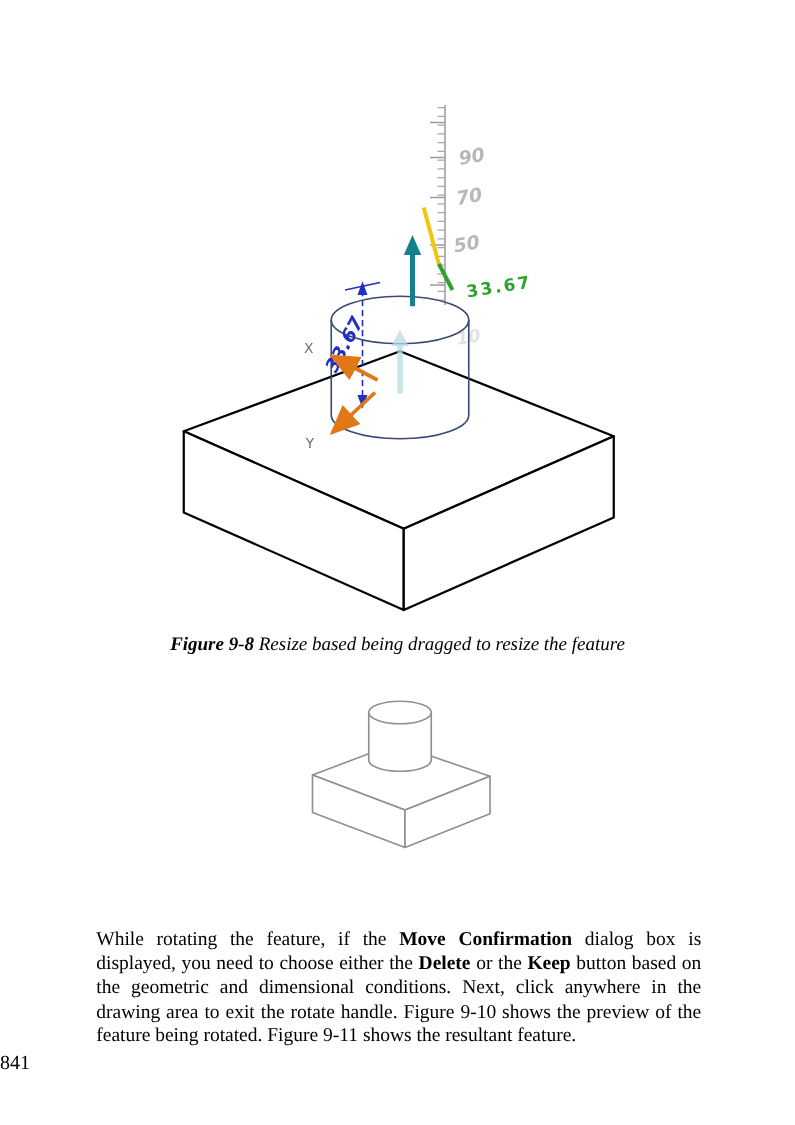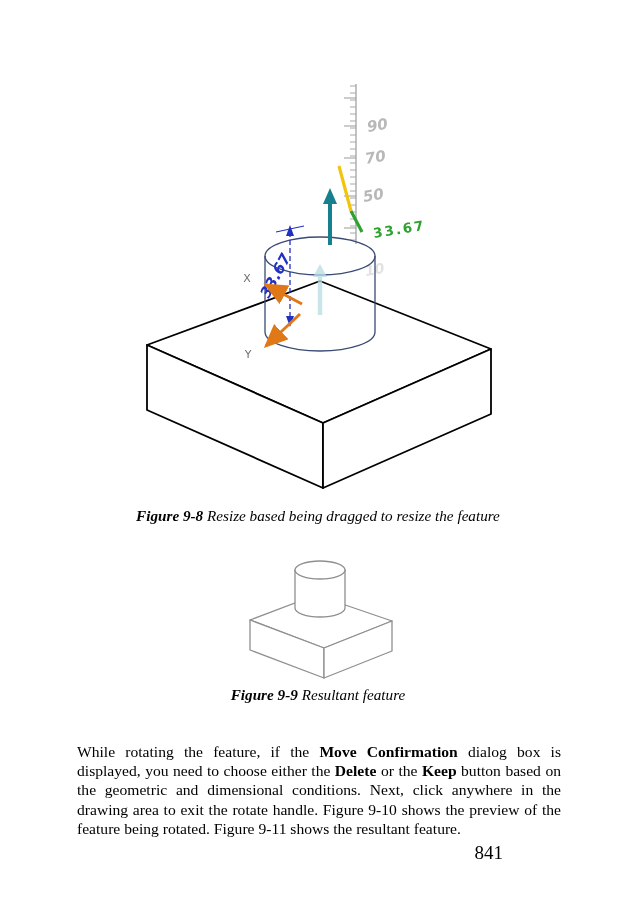--- a/index.html
+++ b/index.html
@@ -26,22 +26,22 @@
   .body-text{
     position:absolute;
     left:77px;top:726px;width:484px;
     font-size:15.6px;
     line-height:19.4px;
     text-align:justify;
   }
   .b{font-weight:bold;}
   .page-number{
     position:absolute;left:0;top:842px;width:503px;
-    text-align:right;
-    font-size:19px;
+    text-align:left;
+    font-size:16px;
   }
   svg text{user-select:none;}
   .ruler-num{
     font-family:"DejaVu Sans", sans-serif;
     font-style:italic;
     font-weight:bold;
     fill:#b8b8b8;
   }
 </style>
 </head>
@@ -121,21 +121,18 @@
         <polygon points="12,72 86,100 86,130 12,102"></polygon>
         <polygon points="86,100 154,73 154,103 86,130"></polygon>
       </g>
       <g stroke="#8f8f8f" stroke-width="1.3" fill="#ffffff">
         <path d="M57,22 L57,60 A25,9 0 0,0 107,60 L107,22 Z"></path>
         <ellipse cx="82" cy="22" rx="25" ry="9"></ellipse>
       </g>
     </svg>
   </figure>
 
-  <div class="caption cap2">
-    <span class="cap-label">Figure 9-9</span><span> Resultant feature</span>
-  </div>
 
   <p class="body-text"><span>While rotating the feature, if the </span><span class="b">Move Confirmation</span><span> dialog box is displayed, you need to choose either the </span><span class="b">Delete</span><span> or the </span><span class="b">Keep</span><span> button based on the geometric and dimensional conditions. Next, click anywhere in the drawing area to exit the rotate handle. Figure 9-10 shows the preview of the feature being rotated. Figure 9-11 shows the resultant feature.</span></p>
 
   <div class="page-number">841</div>
 
 </div>
 
 </body></html>

